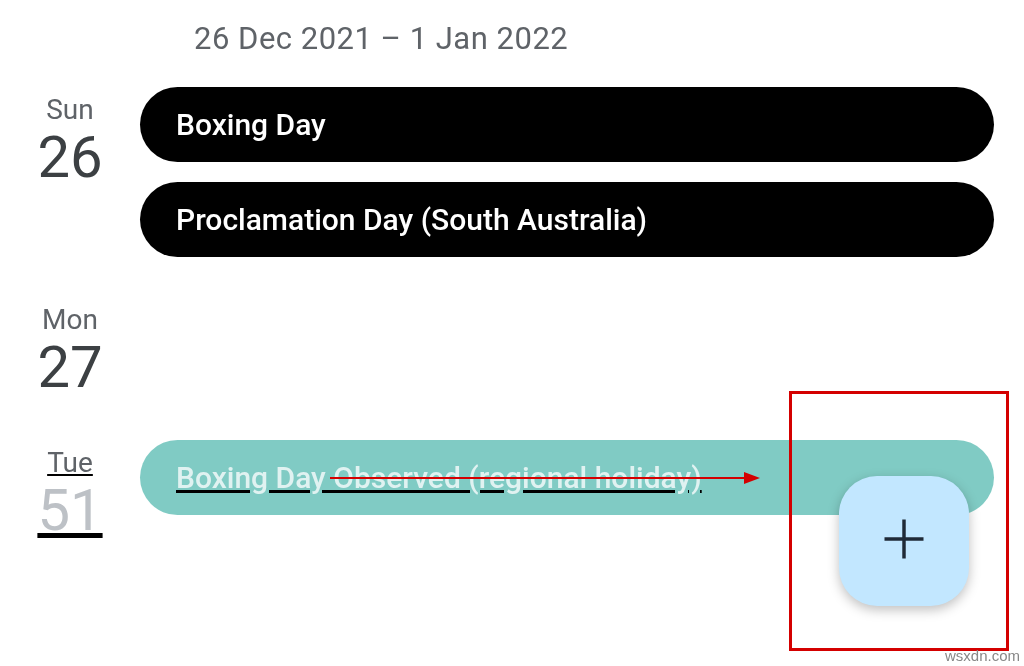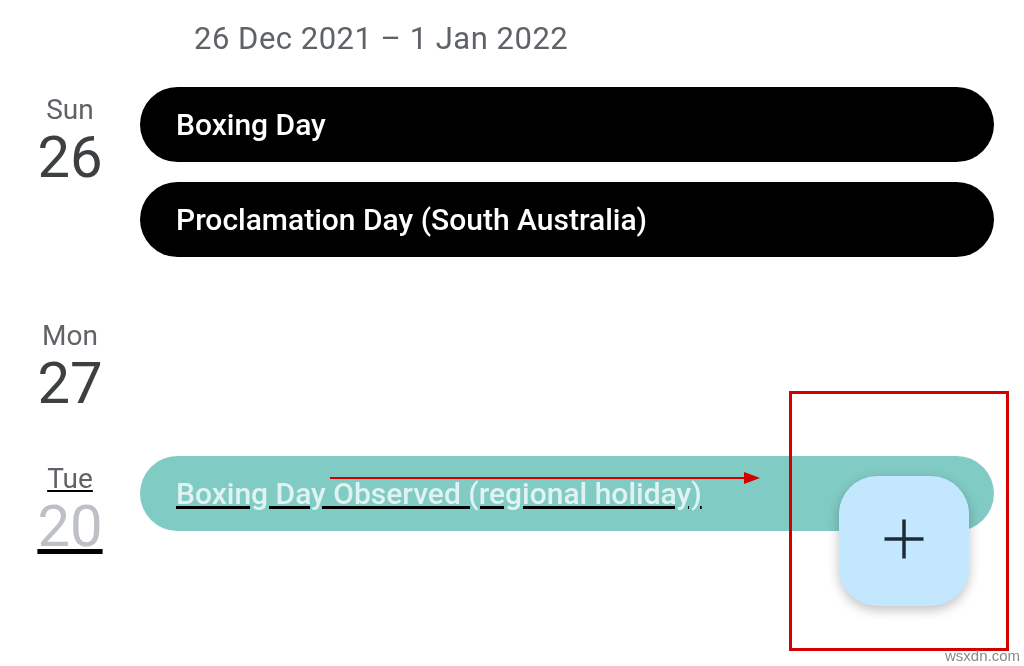--- a/index.html
+++ b/index.html
@@ -61,21 +61,21 @@
       border-radius: 38px;
       padding: 20px 36px;
       font-size: 30px;
       font-weight: 500;
       margin-bottom: 20px;
       white-space: nowrap;
       overflow: hidden;
       text-overflow: ellipsis;
     }
     .event-pill:last-child {
-      margin-bottom: 16px;
+      margin-bottom: 0;
     }
     .event-pill.faded {
       background: #80cbc4;
       color: #e0f2f1;
     }
     .fab {
       position: absolute;
       bottom: 60px;
       right: 55px;
       width: 130px;
@@ -136,21 +136,21 @@
 <div class="day-section">
   <div class="day-label">
     <div class="day-weekday">Mon</div>
     <div class="day-number">27</div>
   </div>
 </div>
 
 <div class="day-section tight">
   <div class="day-label">
     <div class="day-weekday">Tue</div>
-    <div class="day-number faded">20</div>
+    <div class="day-number faded">51</div>
   </div>
   <div class="events">
     <div class="event-pill faded">Boxing Day Observed (regional holiday)</div>
   </div>
 </div>
 
 <div class="fab">
   <span>
     <svg viewBox="0 0 24 24" fill="none" stroke="#1f2a37" stroke-width="1.6">
       <line x1="12" y1="3" x2="12" y2="21"></line>

